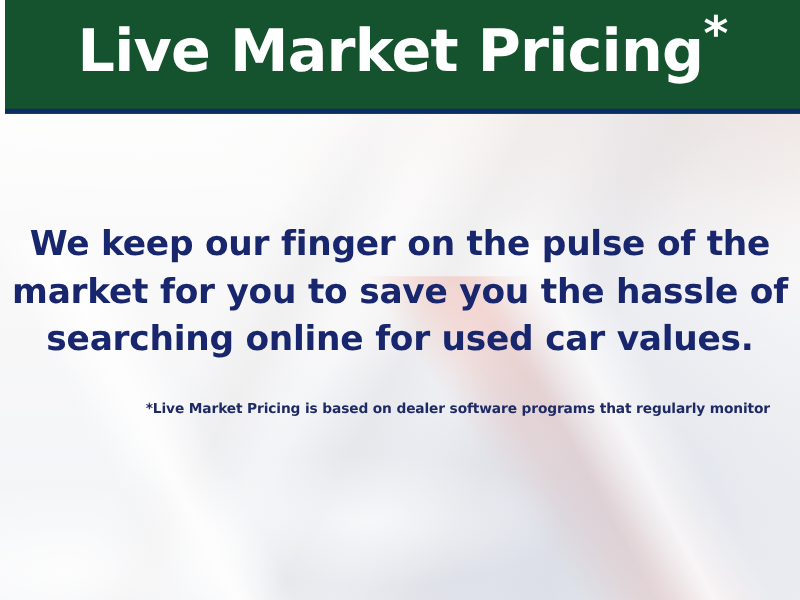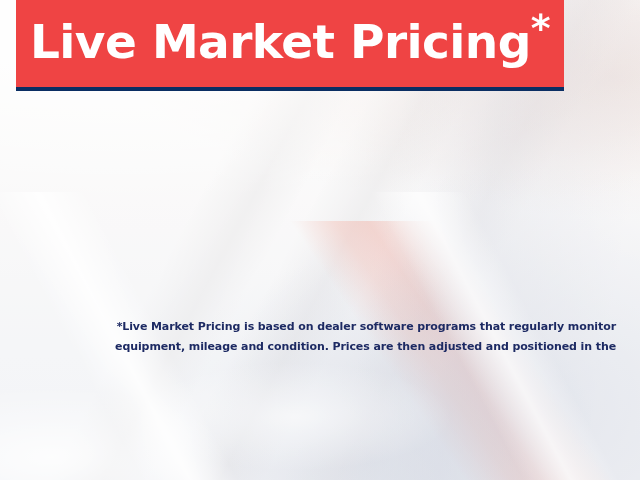--- a/index.html
+++ b/index.html
@@ -74,25 +74,25 @@
     top: 40%;
   }
   
   .bg-wash {
     background: rgba(255,255,255,0.46);
   }
 
   
   #header-banner {
     position: absolute;
-    left: 16px;
+    left: 4px;
     top: 0;
-    width: 548px;
+    width: 636px;
     height: 91px;
-    background: #ef4444;
+    background: #14532d;
     border-bottom: 4px solid #0a2e63;
     box-sizing: border-box;
     display: flex;
     align-items: center;
     justify-content: center;
   }
   #header-title {
     color: #ffffff;
     font-family: "DejaVu Sans", sans-serif;
     font-size: 47px;
@@ -166,20 +166,24 @@
   <div class="bg-layer bg-blue-panel"></div>
   <div class="bg-layer bg-highlights"></div>
   <div class="bg-layer bg-wash"></div>
 
   <div id="header-banner">
     <h1 id="header-title"><span>Live Market Pricing</span><span class="asterisk">*</span></h1>
   </div>
 
   <div id="content">
 
+    <div id="headline-block">
+      <span class="hl-line">We keep our finger on the pulse of the</span>
+      <span class="hl-line">market for you to save you the hassle of</span>
+      <span class="hl-line">searching online for used car values.</span>
+    </div>
 
     <div id="disclaimer-block">
       <span class="dc-line">*Live Market Pricing is based on dealer software programs that regularly monitor</span>
-      <span class="dc-line">equipment, mileage and condition. Prices are then adjusted and positioned in the</span>
     </div>
 
   </div>
 </div>
 
 </body></html>

